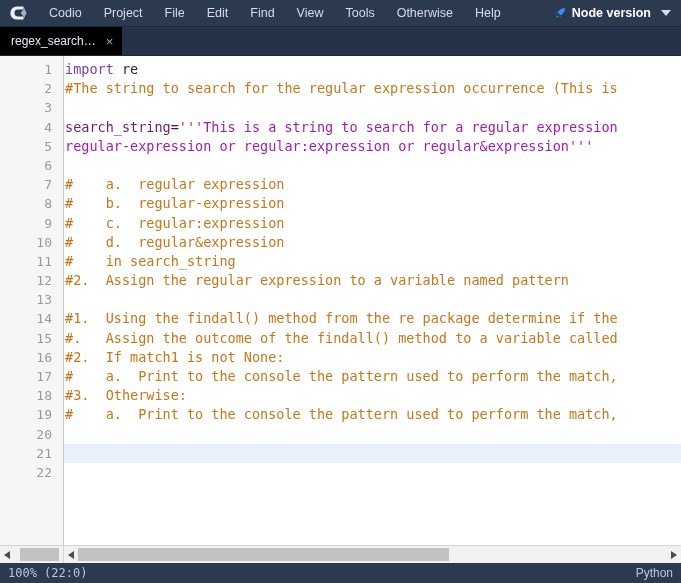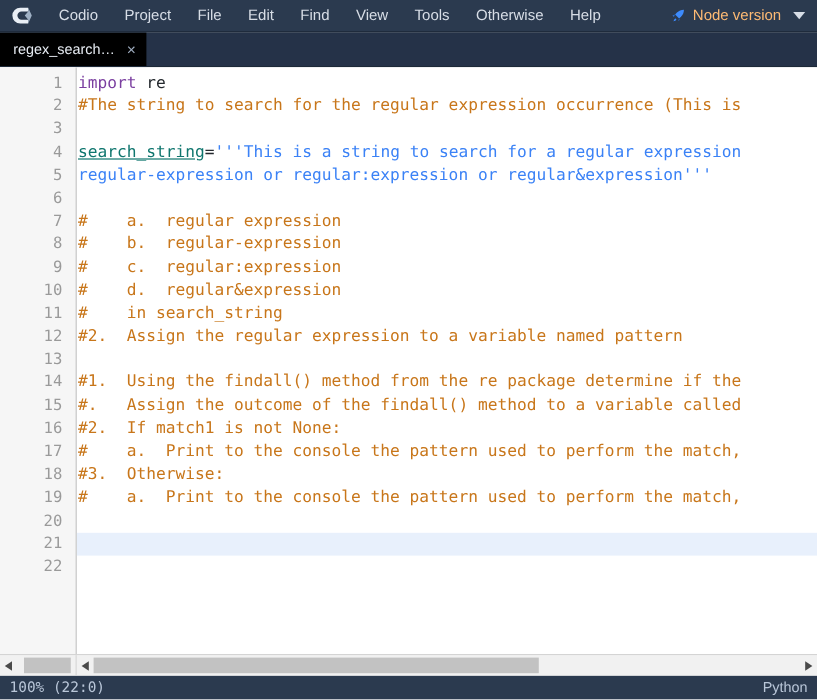--- a/index.html
+++ b/index.html
@@ -22,21 +22,21 @@
     position: relative;
   }
   .logo { width: 26px; height: 22px; display: flex; align-items: center; justify-content: center; margin-right: 6px; }
   .logo svg { display: block; }
   .menu-item {
     color: #d7dde6; font-size: 12.5px; line-height: 27px;
     padding: 0 11px; white-space: nowrap; cursor: default;
   }
   .menu-right { margin-left: auto; display: flex; align-items: center; padding-right: 6px; }
   .rocket { margin-right: 5px; display: flex; align-items: center; }
-  .node-ver { color: #fdba74; font-size: 12.5px; white-space: nowrap; }
+  .node-ver { color: #ffffff; font-size: 12.5px; white-space: nowrap; font-weight: bold; }
   .caret-down {
     width: 0; height: 0; margin-left: 10px; margin-right: 4px;
     border-left: 5px solid transparent; border-right: 5px solid transparent;
     border-top: 6px solid #d7dde6;
   }
 
   
   .tabbar {
     height: 29px; min-height: 29px;
     background: #253248;
@@ -77,22 +77,22 @@
     height: 19.2px; line-height: 19.2px;
     padding-left: 1px;
     white-space: pre;
     font-family: "DejaVu Sans Mono", "Liberation Mono", monospace;
     font-size: 13.5px;
     color: #24292e;
   }
   .code-line.active { background: #e8f0fc; }
   .tok-kw { color: #7b3fa0; }
   .tok-com { color: #c8761a; }
-  .tok-str { color: #3b82f6; }
-  .tok-var { color: #0f766e; text-decoration: underline; }
+  .tok-str { color: #a21caf; }
+  .tok-var { color: #701a75; }
   .tok-plain { color: #24292e; }
 
   
   .hscroll-row {
     height: 18px; min-height: 18px;
     display: flex; align-items: stretch;
     background: #f1f1f1;
     border-top: 1px solid #d4d4d4;
   }
   .sb { display: flex; align-items: center; position: relative; background: #f1f1f1; }

